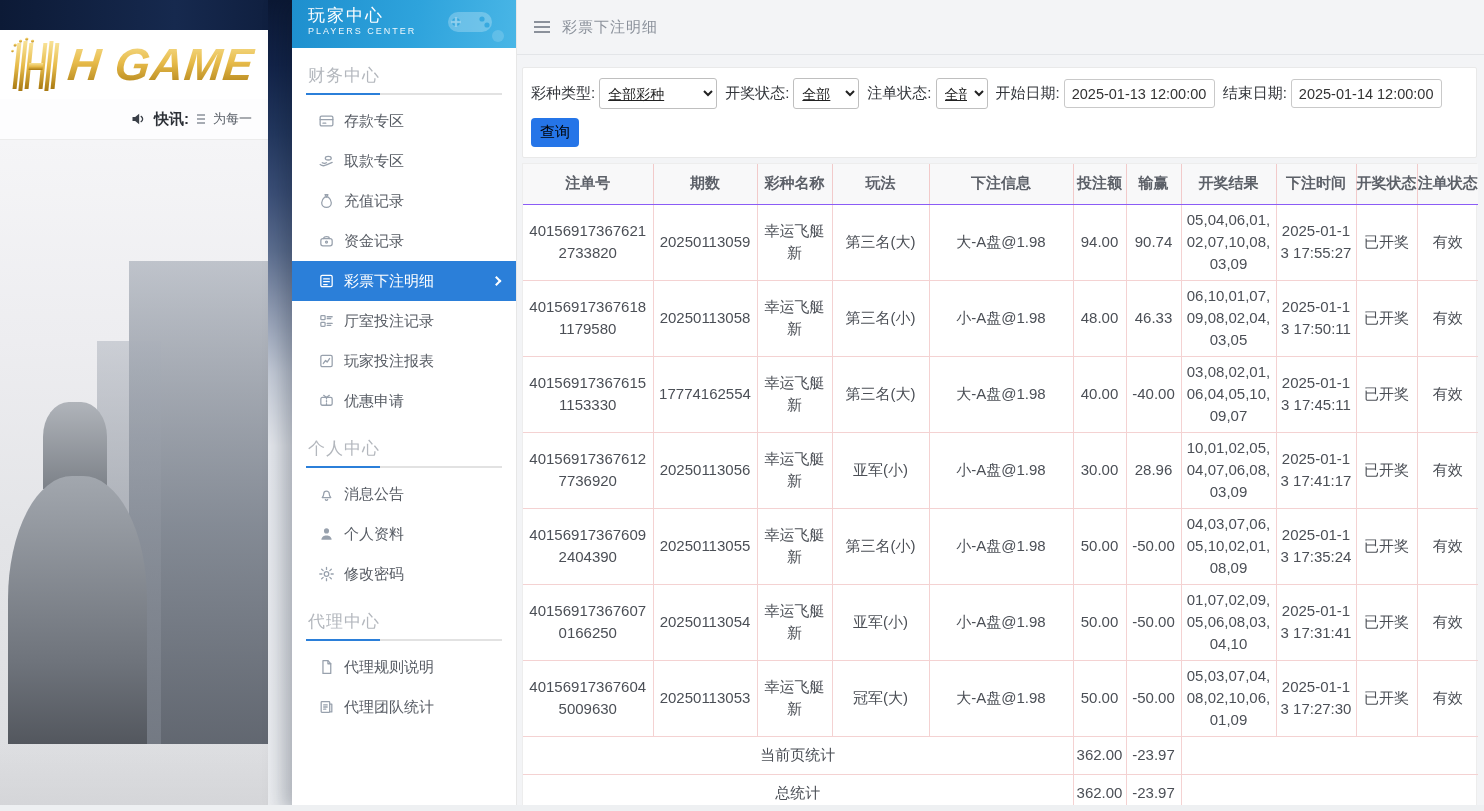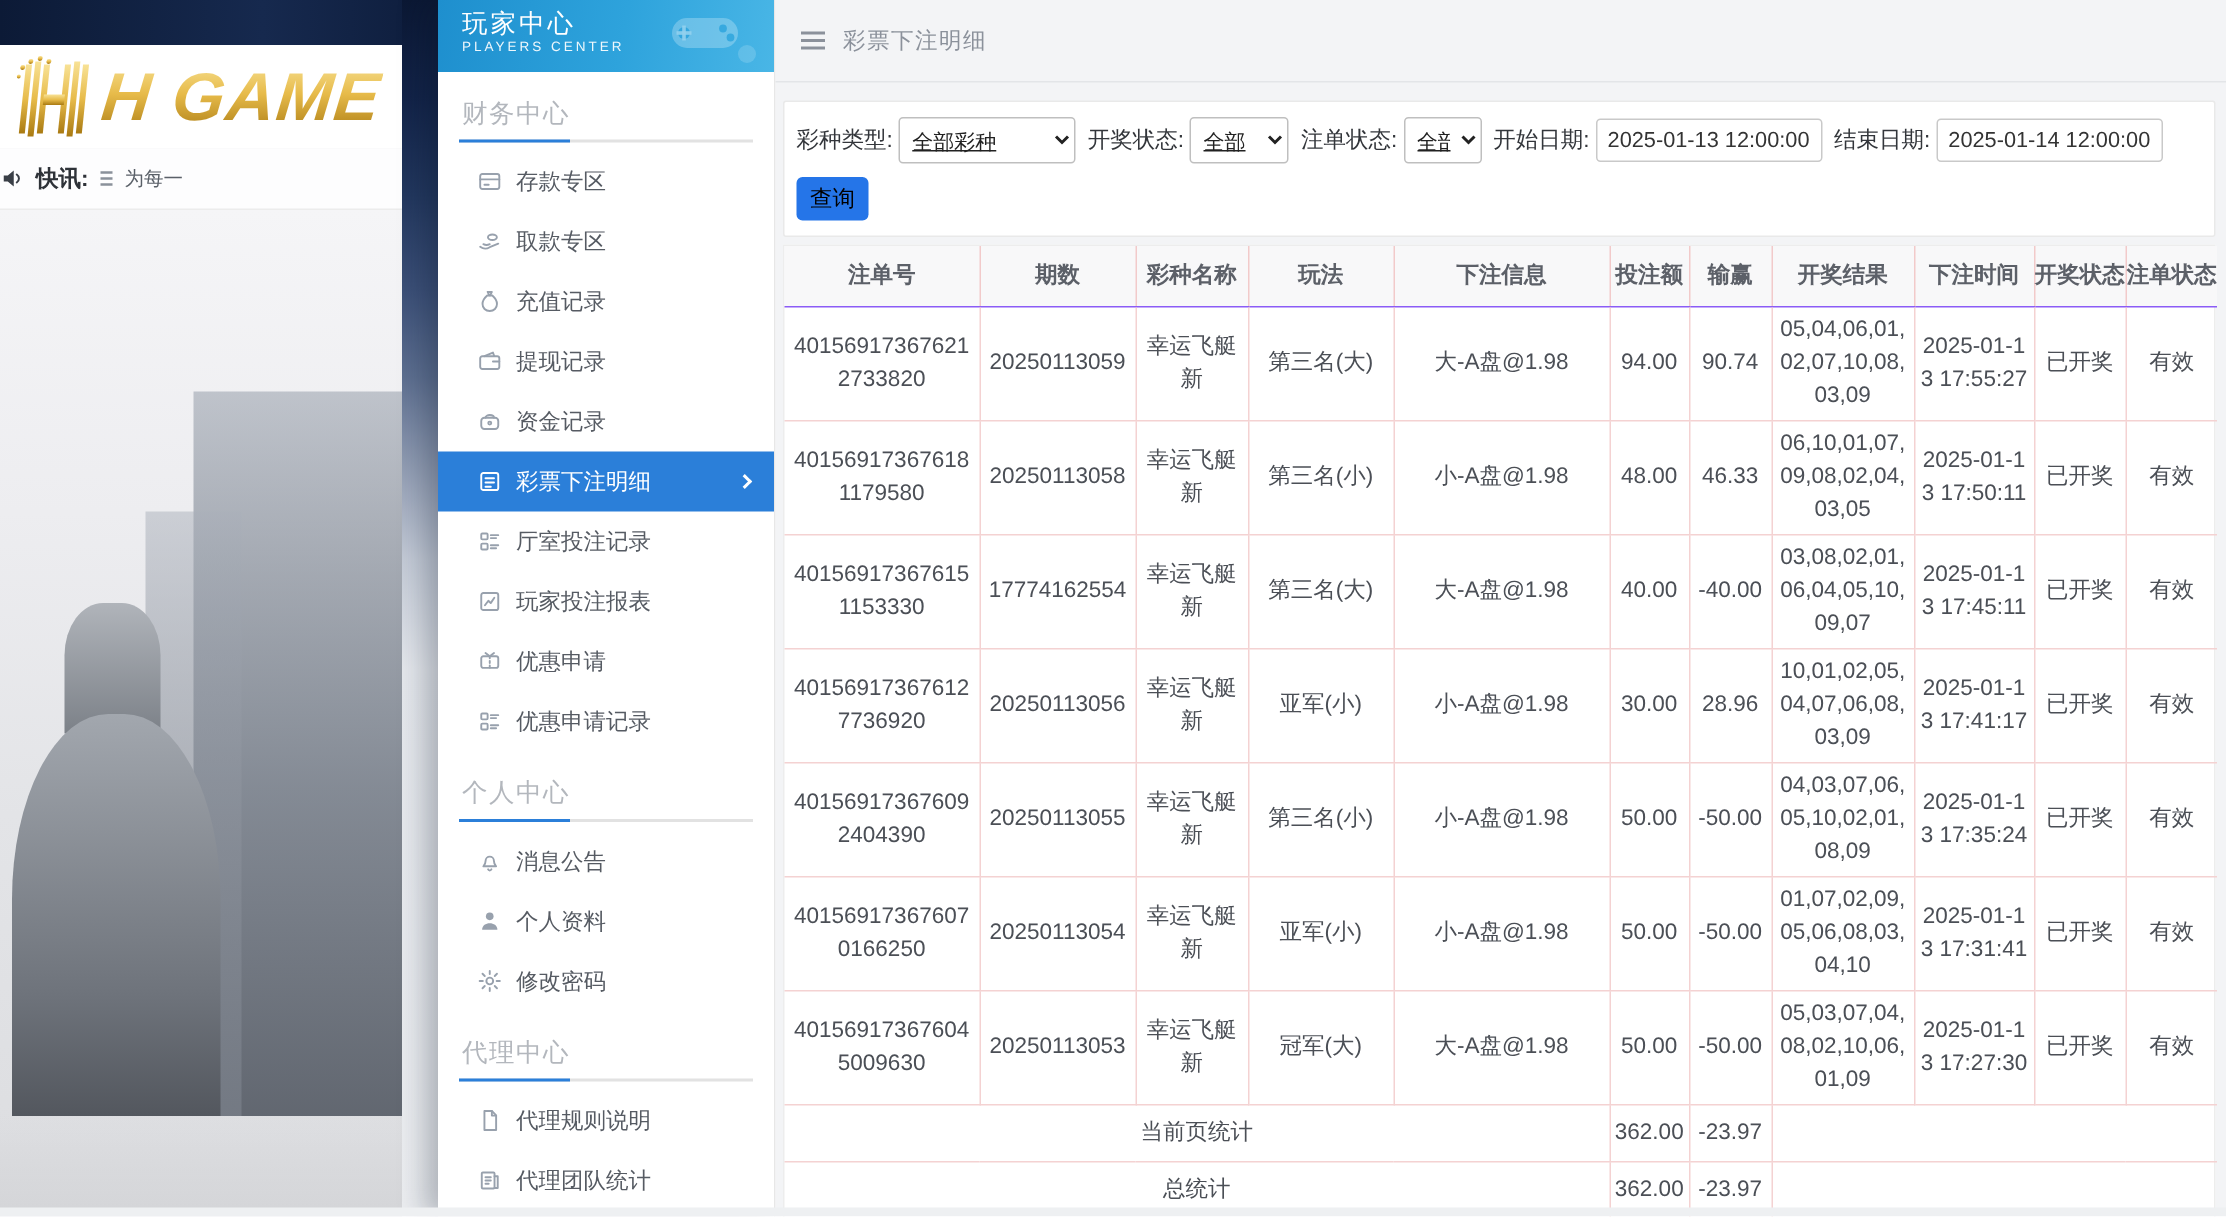--- a/index.html
+++ b/index.html
@@ -11,21 +11,21 @@
   .underlay { position:absolute; left:0; top:0; width:292px; height:811px; overflow:hidden; background:#eceef1; }
   .u-topbar { position:absolute; left:0; top:0; width:292px; height:30px;
     background:linear-gradient(90deg,#0c1a36 0%,#16294e 60%,#0e1d3c 100%); }
   .u-logoband { position:absolute; left:0; top:30px; width:268px; height:69px; background:#fff;
     display:flex; align-items:center; padding-left:8px; overflow:hidden; }
   .logo-wrap { display:flex; align-items:center; gap:6px; white-space:nowrap; }
   .logo-text { font-style:italic; font-weight:bold; font-size:45px; letter-spacing:1px;
     background:linear-gradient(180deg,#f8e296 0%,#e7bb4a 45%,#a97a12 100%);
     -webkit-background-clip:text; background-clip:text; color:transparent; transform:skewX(-6deg); }
   .u-ticker { position:absolute; left:0; top:99px; width:268px; height:41px; background:#fdfdfe;
-    border-bottom:1px solid #ececec; display:flex; align-items:center; 
+    border-bottom:1px solid #ececec; display:flex; align-items:center; padding-left:130px;
     gap:7px; overflow:hidden; white-space:nowrap; }
   .ticker-label { font-size:15px; font-weight:bold; color:#2e3238; }
   .ticker-msg { font-size:13px; color:#5a6068; }
   .u-photo { position:absolute; left:0; top:140px; width:268px; height:671px;
     background:linear-gradient(180deg,#f5f5f7 0%,#ededf0 30%,#e3e4e7 60%,#dcdde0 100%); }
   .ph-buildings { position:absolute; right:0; top:18%; width:52%; height:72%;
     background:linear-gradient(180deg,rgba(150,158,170,.55) 0%,rgba(108,116,128,.8) 55%,rgba(84,90,100,.9) 100%); }
   .ph-building2 { position:absolute; right:40%; top:30%; width:24%; height:60%;
     background:linear-gradient(180deg,rgba(170,176,186,.5),rgba(120,126,136,.8)); }
   .ph-dome { position:absolute; left:3%; bottom:10%; width:52%; height:40%;
@@ -188,29 +188,20 @@
             <svg width="17" height="17" viewBox="0 0 24 24" fill="none" stroke="currentColor" stroke-width="1.8" stroke-linecap="round" stroke-linejoin="round">
               <path d="M10 3h4l-1.6 3.2h-.8z"></path>
               <path d="M9.6 6.4C6.8 8.8 5.2 11.6 5.2 14.4 5.2 18 8 21 12 21s6.8-3 6.8-6.6c0-2.8-1.6-5.6-4.4-8z"></path>
             </svg>
           </span>
           <span>充值记录</span>
         </div>
         <div class="sb-item">
           <span class="sb-icon">
             <svg width="17" height="17" viewBox="0 0 24 24" fill="none" stroke="currentColor" stroke-width="1.8" stroke-linecap="round" stroke-linejoin="round">
-              <rect x="3" y="7" width="18" height="12" rx="2"></rect>
-              <path d="M15 12h6M7 7l8-3.4 1.2 3.2"></path>
-            </svg>
-          </span>
-          <span>提现记录</span>
-        </div>
-        <div class="sb-item">
-          <span class="sb-icon">
-            <svg width="17" height="17" viewBox="0 0 24 24" fill="none" stroke="currentColor" stroke-width="1.8" stroke-linecap="round" stroke-linejoin="round">
               <rect x="4" y="8.5" width="16" height="10.5" rx="3"></rect>
               <path d="M8 8.5c0-3.4 8-3.4 8 0"></path>
               <circle cx="12" cy="13.5" r="1.4"></circle>
             </svg>
           </span>
           <span>资金记录</span>
         </div>
         <div class="sb-item active">
           <span class="sb-icon">
             <svg width="17" height="17" viewBox="0 0 24 24" fill="none" stroke="currentColor" stroke-width="1.8" stroke-linecap="round" stroke-linejoin="round">
@@ -242,30 +233,20 @@
         </div>
         <div class="sb-item">
           <span class="sb-icon">
             <svg width="17" height="17" viewBox="0 0 24 24" fill="none" stroke="currentColor" stroke-width="1.8" stroke-linecap="round" stroke-linejoin="round">
               <rect x="4" y="7" width="16" height="11" rx="2"></rect>
               <path d="M12 7v11" stroke-dasharray="2 2.4"></path>
               <path d="M8 4l4 3 4-3"></path>
             </svg>
           </span>
           <span>优惠申请</span>
-        </div>
-        <div class="sb-item">
-          <span class="sb-icon">
-            <svg width="17" height="17" viewBox="0 0 24 24" fill="none" stroke="currentColor" stroke-width="1.8" stroke-linecap="round" stroke-linejoin="round">
-              <rect x="4" y="4.5" width="6" height="5.5" rx="1"></rect>
-              <rect x="4" y="14" width="6" height="5.5" rx="1"></rect>
-              <path d="M13 6h7M13 8.8h5M13 15.5h7M13 18.3h5"></path>
-            </svg>
-          </span>
-          <span>优惠申请记录</span>
         </div>
         <div class="sb-section-title">个人中心</div>
         <div class="sb-underline"></div>
         <div class="sb-item">
           <span class="sb-icon">
             <svg width="17" height="17" viewBox="0 0 24 24" fill="none" stroke="currentColor" stroke-width="1.8" stroke-linecap="round" stroke-linejoin="round">
               <path d="M6 17h12c-1.6-1.6-2.1-3.1-2.1-5.2a3.9 3.9 0 0 0-7.8 0C8.1 13.9 7.6 15.4 6 17z"></path>
               <path d="M10.4 19.8a1.7 1.7 0 0 0 3.2 0"></path>
             </svg>
           </span>

